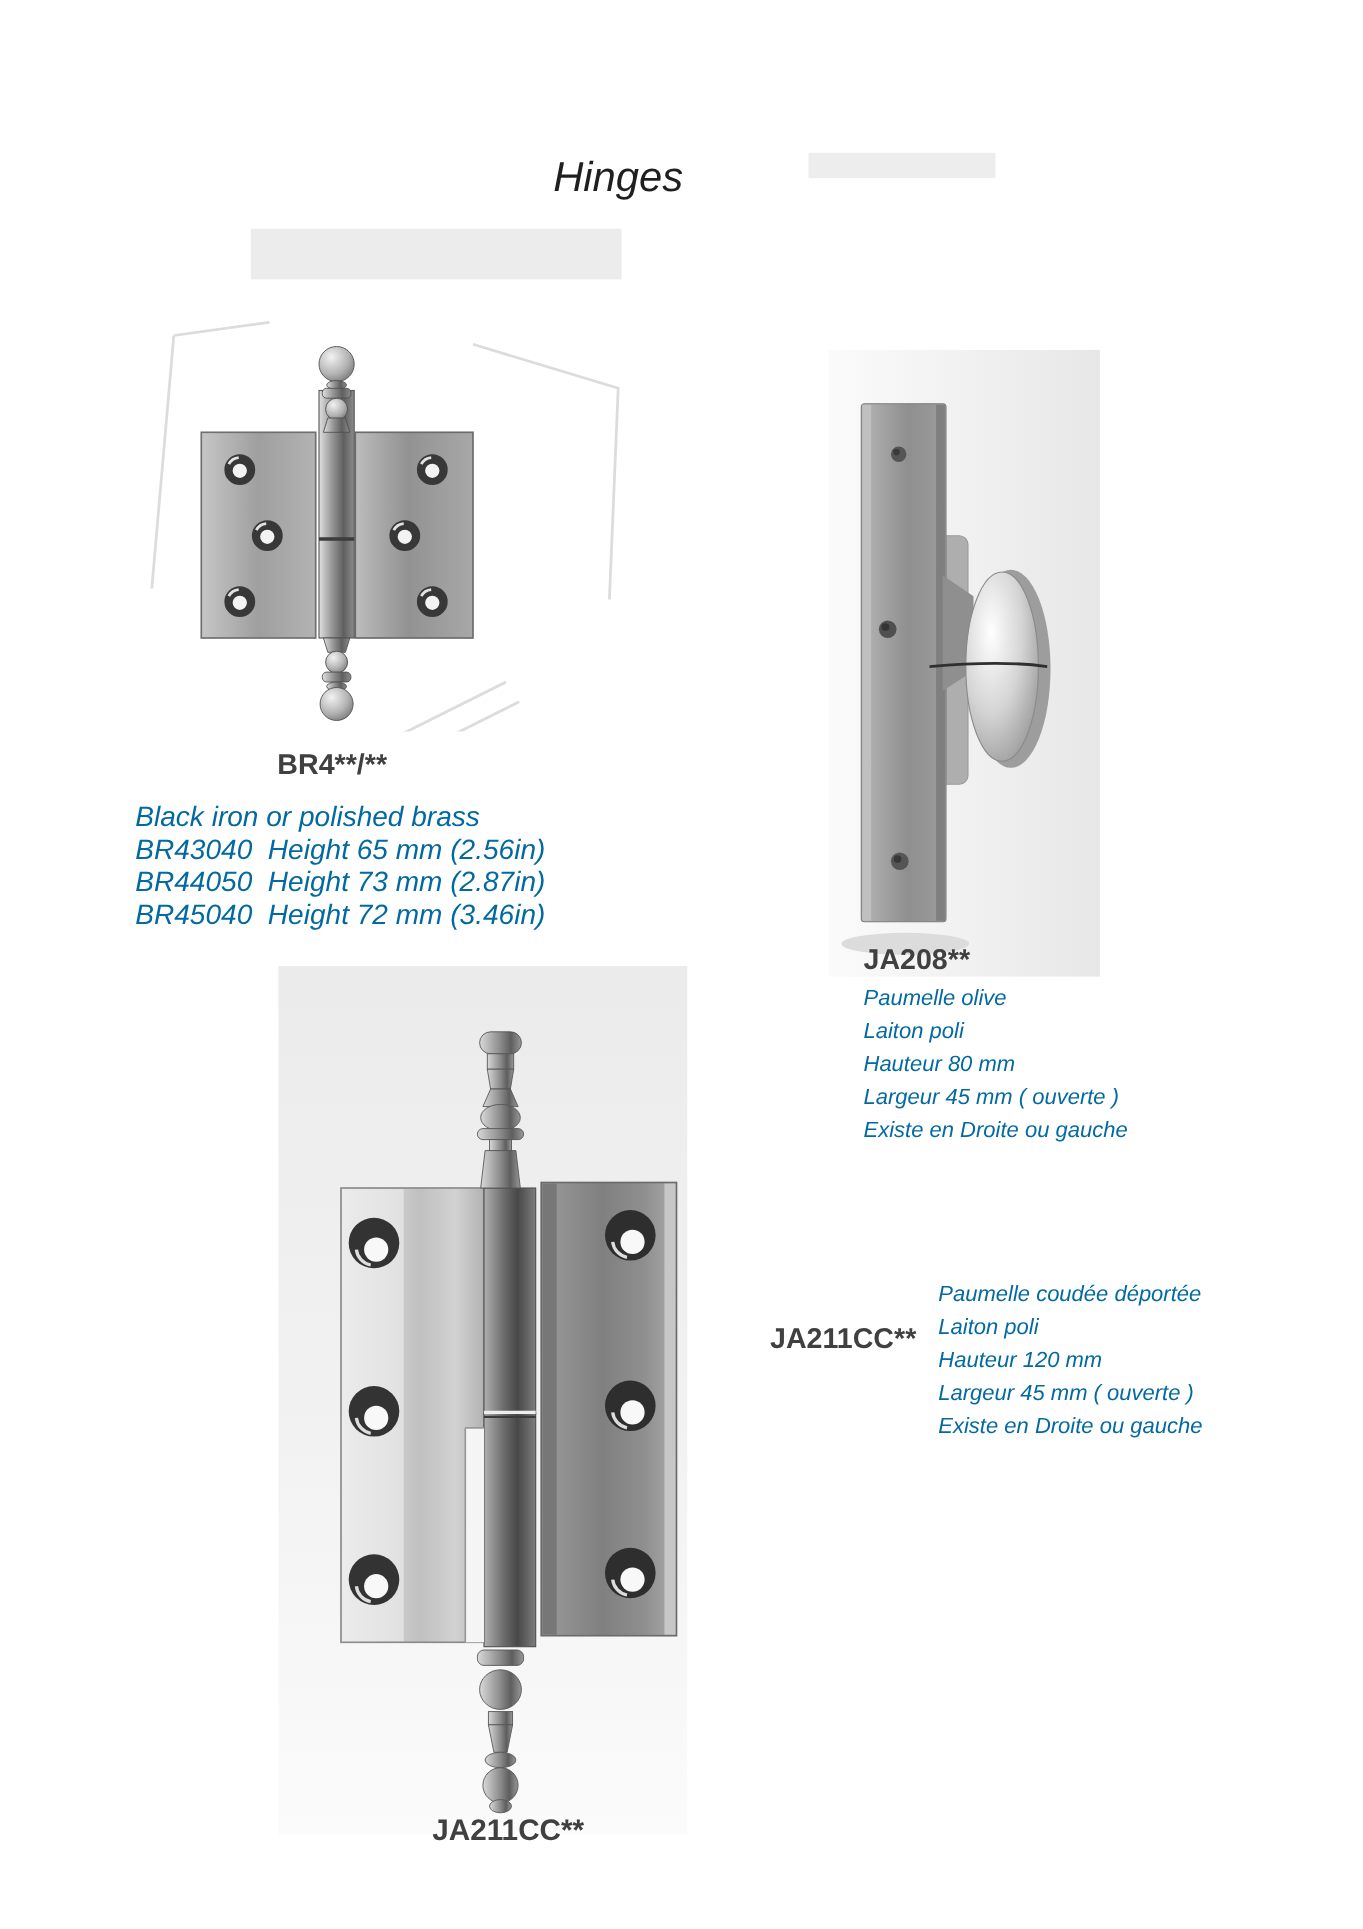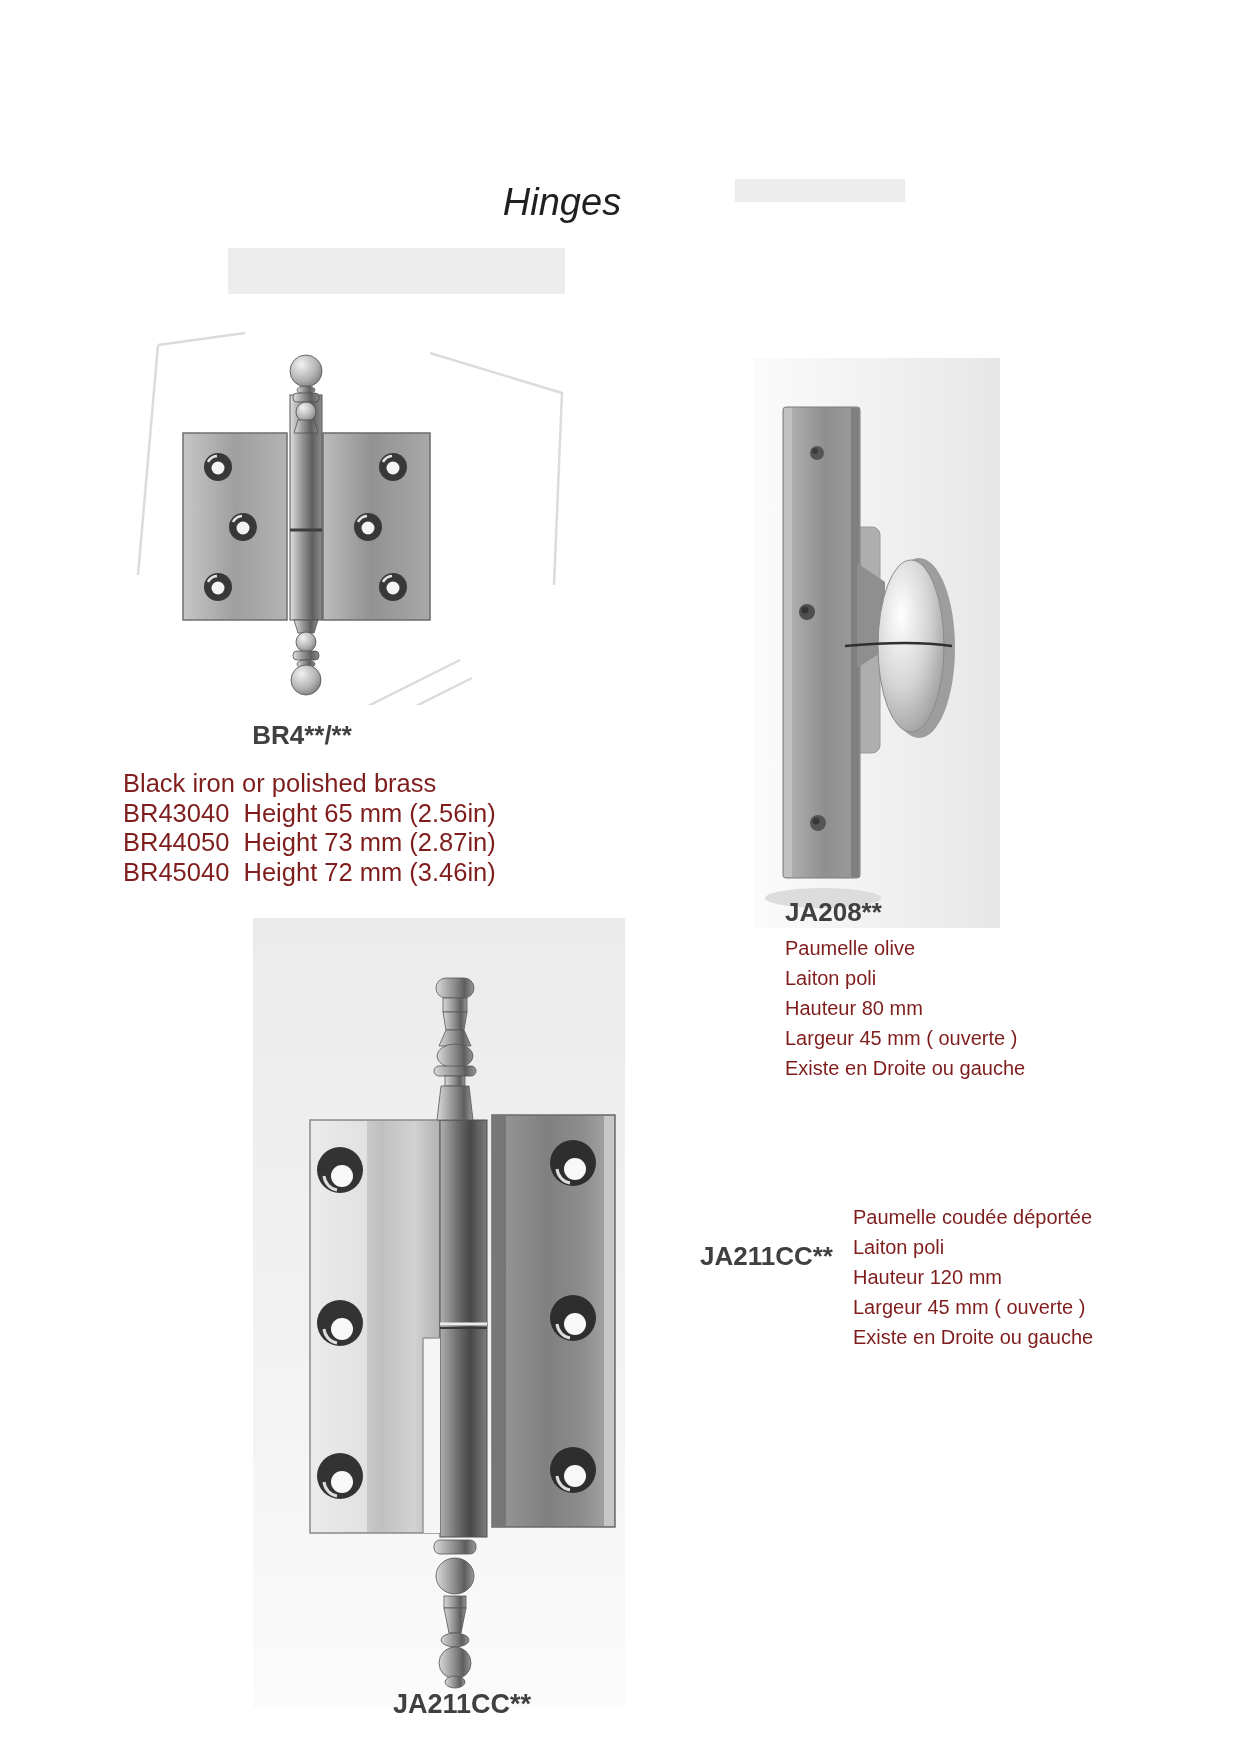--- a/index.html
+++ b/index.html
@@ -5,42 +5,43 @@
   html,body{margin:0;padding:0;background:#ffffff;}
   .page{
     position:relative;
     width:1239px;
     height:1754px;
     background:#ffffff;
     font-family:"Liberation Sans", sans-serif;
     color:#1b1b1b;
     overflow:hidden;
   }
-  .abs{position:absolute;margin-top:40px;}
+  .abs{position:absolute;}
   .page-title{
     font-style:italic;
     font-size:38px;
     line-height:42px;
     text-align:center;
     color:#1f1f1f;
   }
   .scan-streak{background:#ededed;}
   .caption{
     font-weight:bold;
     font-size:26px;
     line-height:30px;
     color:#404040;
     white-space:pre-wrap;
   }
   .caption.center{text-align:center;}
   .desc .desc-line{
     font-size:25.5px;
     line-height:29.5px;
     white-space:pre-wrap;
-    color:#7f1d1d;
+    color:#0369a1;
+    font-style:italic;
   }
   .desc.fr .desc-line{font-size:20px;line-height:30px;}
   figure{margin:0;}
 </style>
 </head>
 <body>
 
 <div class="page">
 
   <div class="abs scan-streak" style="left:735px;top:139px;width:170px;height:23px;"></div>

